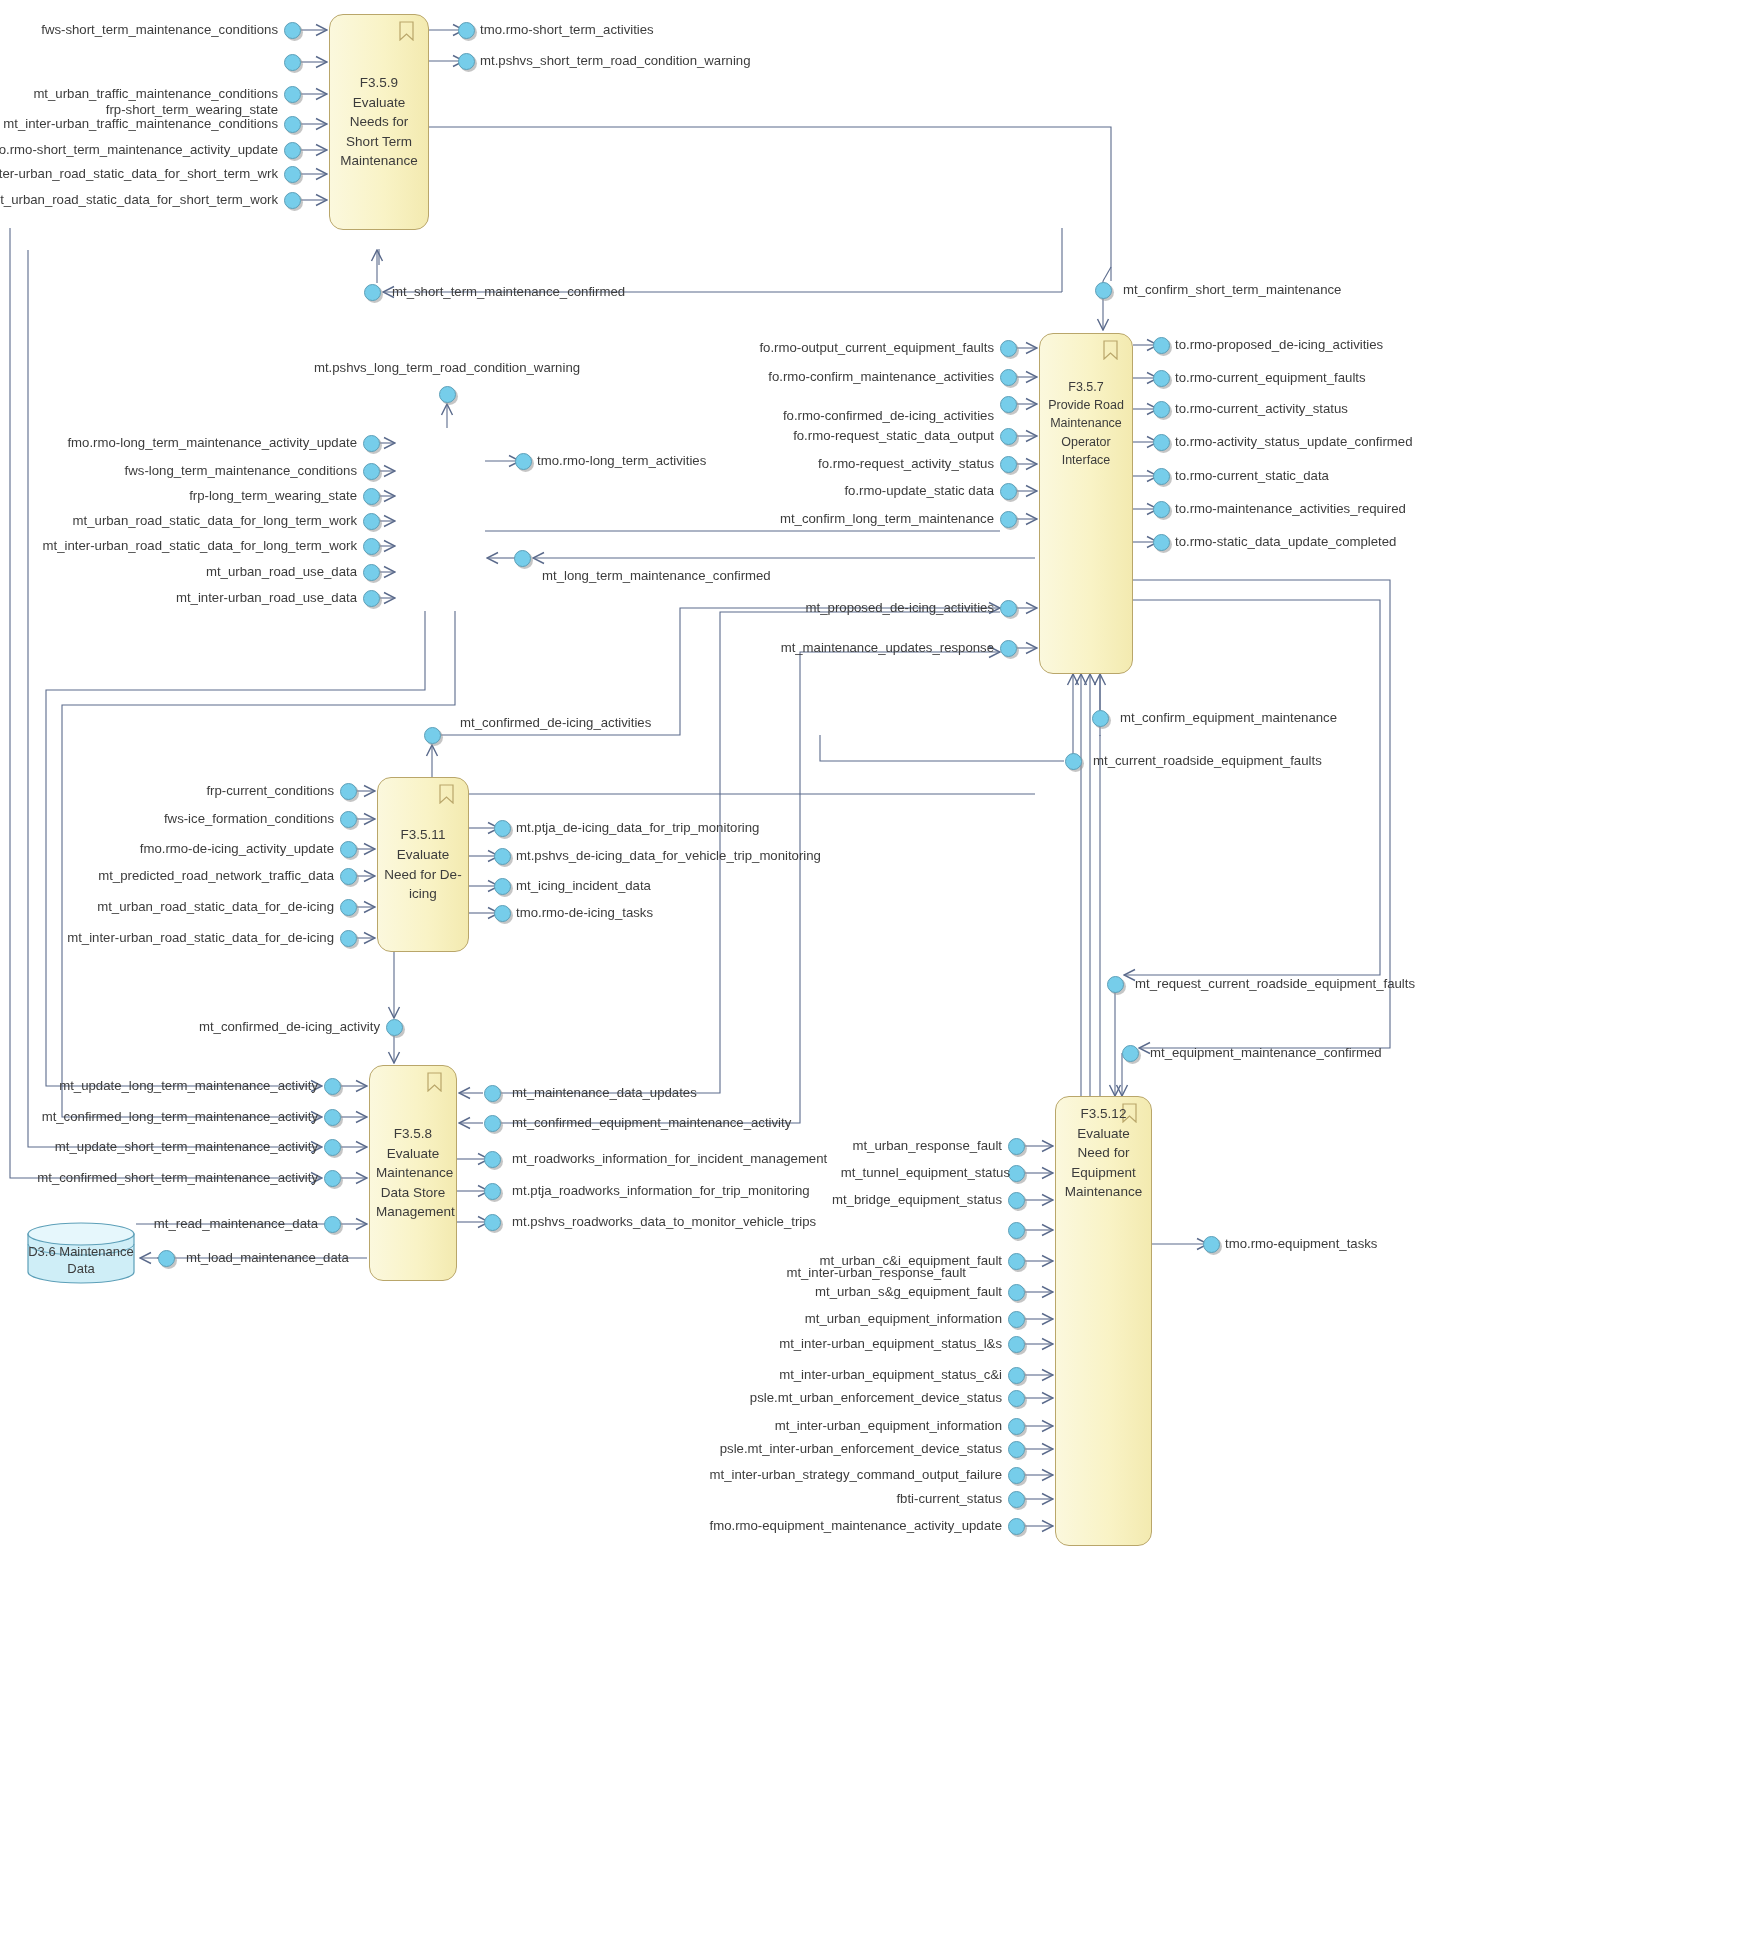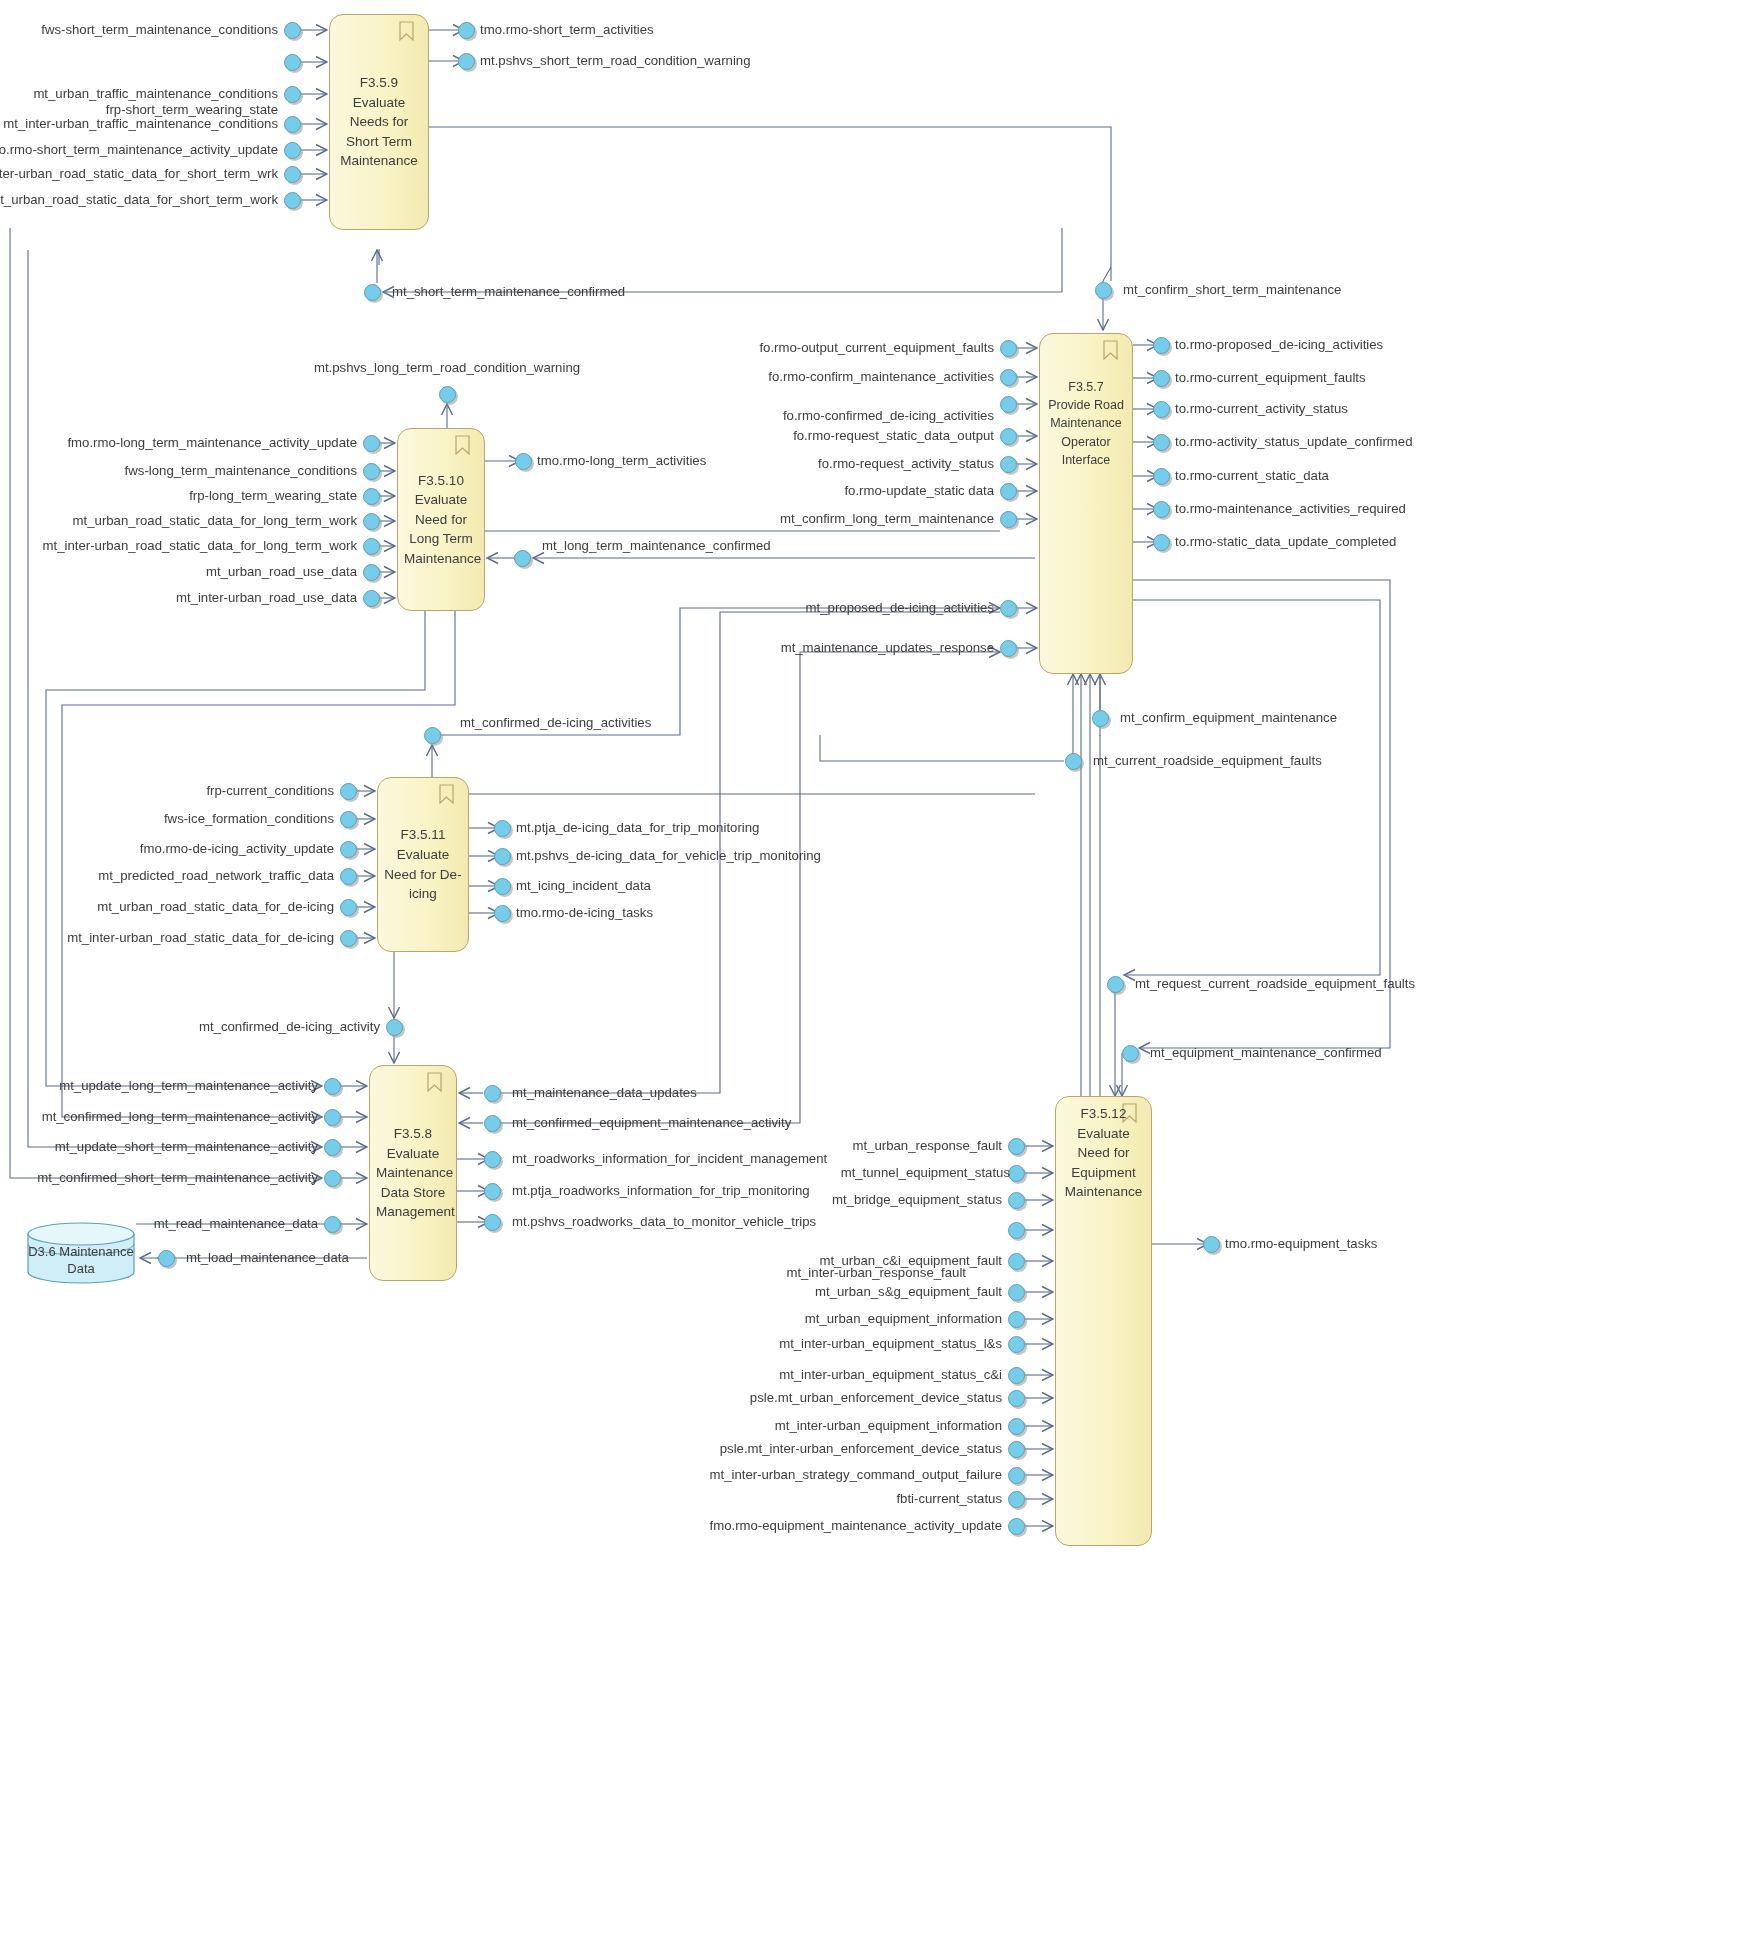--- a/index.html
+++ b/index.html
@@ -164,26 +164,20 @@
       <path d="M1025,1526 L1053,1526" marker-end="url(#ah)"></path>
       <path d="M1152,1244 L1208,1244" marker-end="url(#ah)"></path>
     </g>
   </svg>
 
   <div class="proc" style="left:329px;top:14px;width:100px;height:216px;">
     <svg class="bookmark" viewBox="0 0 15 20">
         <path d="M1,1 L14,1 L14,19 L7.5,13 L1,19 Z" fill="none" stroke="#b9a66a" stroke-width="1.2"></path>
       </svg>
     <span class="ptxt">F3.5.9 Evaluate Needs for Short Term Maintenance</span>
-  </div>
-  <div class="proc" style="left:397px;top:428px;width:88px;height:183px;">
-    <svg class="bookmark" viewBox="0 0 15 20">
-        <path d="M1,1 L14,1 L14,19 L7.5,13 L1,19 Z" fill="none" stroke="#b9a66a" stroke-width="1.2"></path>
-      </svg>
-    <span class="ptxt">F3.5.10 Evaluate Need for Long Term Maintenance</span>
   </div>
   <div class="proc" style="left:377px;top:777px;width:92px;height:175px;">
     <svg class="bookmark" viewBox="0 0 15 20">
         <path d="M1,1 L14,1 L14,19 L7.5,13 L1,19 Z" fill="none" stroke="#b9a66a" stroke-width="1.2"></path>
       </svg>
     <span class="ptxt">F3.5.11 Evaluate Need for De-icing</span>
   </div>
   <div class="proc" style="left:369px;top:1065px;width:88px;height:216px;">
     <svg class="bookmark" viewBox="0 0 15 20">
         <path d="M1,1 L14,1 L14,19 L7.5,13 L1,19 Z" fill="none" stroke="#b9a66a" stroke-width="1.2"></path>
@@ -357,21 +351,21 @@
       <div class="lbl r" style="left: 1002px; top: 1475px;">mt_inter-urban_strategy_command_output_failure</div>
       <div class="pin" style="left: 1008px; top: 1491px;"></div>
       <div class="lbl r" style="left: 1002px; top: 1499px;">fbti-current_status</div>
       <div class="pin" style="left: 1008px; top: 1518px;"></div>
       <div class="lbl r" style="left: 1002px; top: 1526px;">fmo.rmo-equipment_maintenance_activity_update</div>
       <div class="pin" style="left: 1203px; top: 1236px;"></div>
       <div class="lbl l" style="left: 1225px; top: 1244px;">tmo.rmo-equipment_tasks</div>
       <div class="pin" style="left: 364px; top: 284px;"></div>
       <div class="lbl l" style="left: 392px; top: 292px;">mt_short_term_maintenance_confirmed</div>
       <div class="pin" style="left: 514px; top: 550px;"></div>
-      <div class="lbl l" style="left: 542px; top: 546px;">mt_long_term_maintenance_confirmed</div>
+      <div class="lbl l" style="left: 542px; top: 576px;">mt_long_term_maintenance_confirmed</div>
       <div class="pin" style="left: 1092px; top: 710px;"></div>
       <div class="lbl l" style="left: 1120px; top: 718px;">mt_confirm_equipment_maintenance</div>
       <div class="pin" style="left: 1065px; top: 753px;"></div>
       <div class="lbl l" style="left: 1093px; top: 761px;">mt_current_roadside_equipment_faults</div>
       <div class="pin" style="left: 1107px; top: 976px;"></div>
       <div class="lbl l" style="left: 1135px; top: 984px;">mt_request_current_roadside_equipment_faults</div>
       <div class="pin" style="left: 1122px; top: 1045px;"></div>
       <div class="lbl l" style="left: 1150px; top: 1053px;">mt_equipment_maintenance_confirmed</div>
     </div>
 

